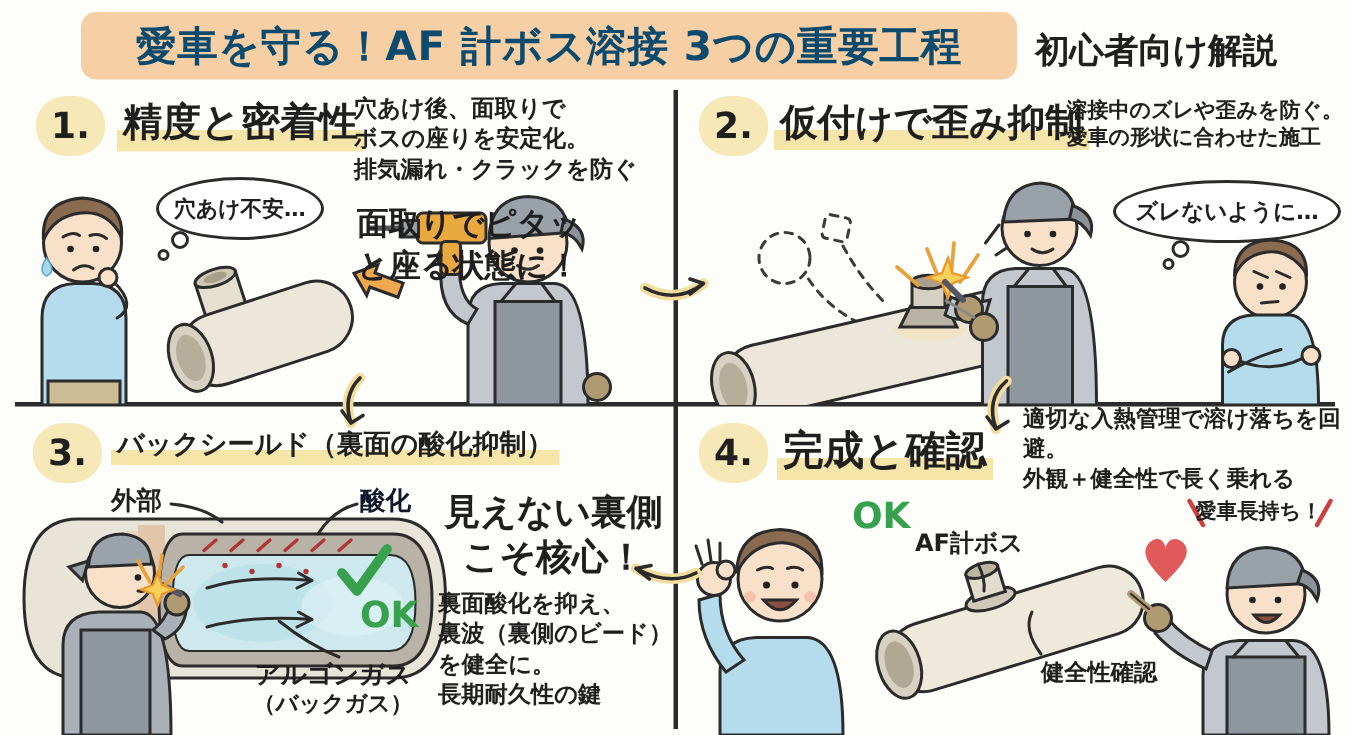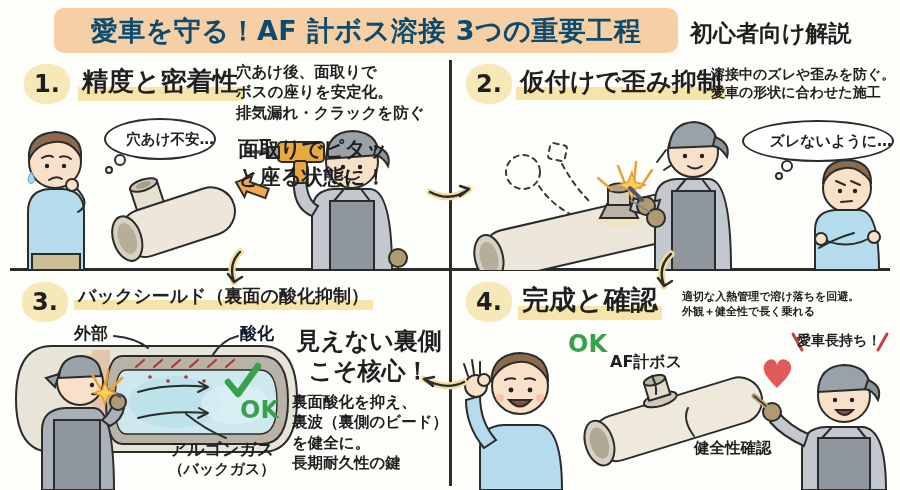--- a/index.html
+++ b/index.html
@@ -12,21 +12,21 @@
   .hdr-sub{left:690px;top:18px;font-size:23px}
   .vline{left:449px;top:60px;width:2.5px;height:426px;background:#2b2b2b}
   .hline{left:10px;top:268px;width:880px;height:2.5px;background:#2b2b2b}
   .quad{position:absolute}
   .quad > svg{position:absolute;left:0;top:0}
   .badge{display:flex;align-items:center;justify-content:center;width:46px;height:40px;
          background:#f7e8b8;border-radius:46%;font-size:24px}
   .qhead{background:linear-gradient(transparent 62%,#f6e5a8 62%);padding:0 4px 2px;white-space:nowrap}
   .desc{white-space:pre-line;line-height:1.32}
   .bubble{background:#fff;border:2.5px solid #2b2b2b;border-radius:50%;
-          display:flex;align-items:center;justify-content:flex-end;text-align:center}
+          display:flex;align-items:center;justify-content:center;text-align:center}
   .green{color:#38a14e}
   .red{color:#0f172a}
   .center{text-align:center}
   svg .ln{fill:none;stroke:#2b2b2b;stroke-width:2;stroke-linecap:round;stroke-linejoin:round}
   svg .dash{fill:none;stroke:#3a3a3a;stroke-width:2;stroke-dasharray:5 5;stroke-linecap:round}
   svg .outl{stroke:#2b2b2b;stroke-width:2}
   .flow{pointer-events:none}
   .flow .y{stroke:#f2dd9e;stroke-width:7;fill:none;stroke-linecap:round}
   .flow .b{stroke:#2b2b2b;stroke-width:2.4;fill:none;stroke-linecap:round;stroke-linejoin:round}
 </style>
@@ -290,21 +290,21 @@
           <circle cx="402" cy="130" r="2.2" fill="#222"></circle>
         <path d="M386 140 Q394 150 403 140 Z" fill="#8a5040" class="outl"></path>
         <path d="M354 176 Q332 166 320 152 L328 142 Q340 156 358 164 Z" fill="#c2c8ce" class="outl"></path>
         <circle cx="322" cy="142" r="9" fill="#b09a72" class="outl"></circle>
         <path d="M316 136 L304 126" stroke="#b09a72" stroke-width="5" stroke-linecap="round"></path>
         <path d="M316 136 L304 126" stroke="#2b2b2b" stroke-width="1.4" stroke-linecap="round"></path>
       </g>
     </svg>
     <div class="abs badge" style="left:16px;top:12px">4.</div>
     <div class="abs qhead" style="left:68px;top:12px;font-size:27px">完成と確認</div>
-    <div class="abs desc" style="left:232px;top:20px;font-size:11px">適切な入熱管理で溶け落ちを回避。
+    <div class="abs desc" style="left:232px;top:0;font-size:15px">適切な入熱管理で溶け落ちを回避。
 外観＋健全性で長く乗れる</div>
     <div class="abs green" style="left:118px;top:60px;font-size:24px">OK</div>
     <div class="abs" style="left:160px;top:82px;font-size:16px">AF計ボス</div>
     <div class="abs" style="left:244px;top:168px;font-size:15.5px">健全性確認</div>
     <div class="abs" style="left:347px;top:62px;font-size:14px">愛車長持ち！</div>
   </section>
 
   <svg class="abs flow" viewBox="0 0 900 490" width="900" height="490" style="left:0;top:0">
     <g>
       <path class="y" d="M430 192 Q451 203 469 189"></path>

